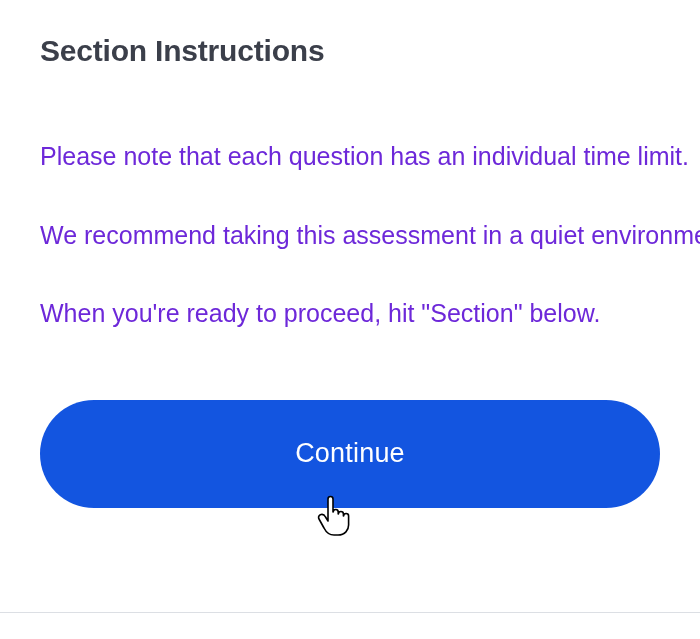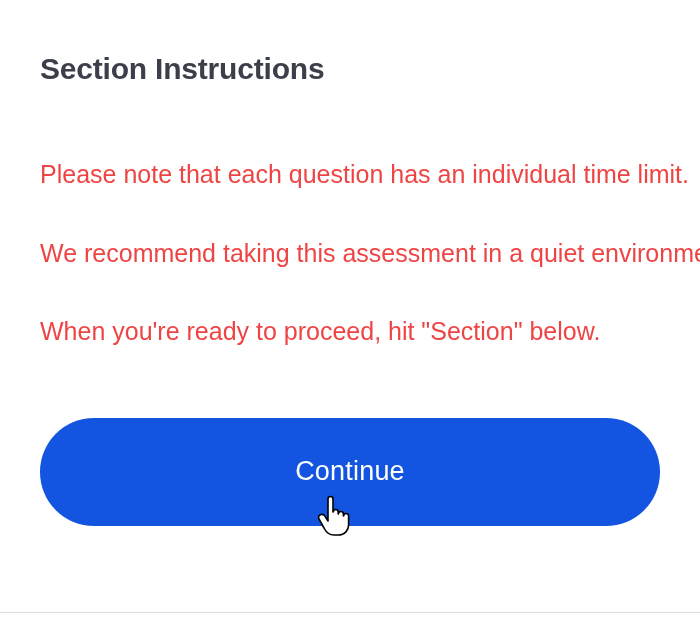--- a/index.html
+++ b/index.html
@@ -9,34 +9,34 @@
     }
     body {
       font-family: -apple-system, BlinkMacSystemFont, "Segoe UI", Helvetica, Arial, sans-serif;
       background: #ffffff;
       width: 700px;
       height: 639px;
       overflow: hidden;
       position: relative;
     }
     .container {
-      padding: 52px 0 0 40px;
+      padding: 34px 0 0 40px;
       width: 100%;
     }
     .section-heading {
       font-size: 30px;
       font-weight: 700;
       color: #3b3f4a;
       margin-bottom: 72px;
       letter-spacing: -0.2px;
     }
     .instruction-text {
       font-size: 25px;
       font-weight: 400;
-      color: #ef4444;
+      color: #6d28d9;
       margin-bottom: 46px;
       white-space: nowrap;
       line-height: 1.3;
     }
     .continue-button {
       display: block;
       margin-top: 70px;
       width: 620px;
       height: 108px;
       background: #1355e0;

